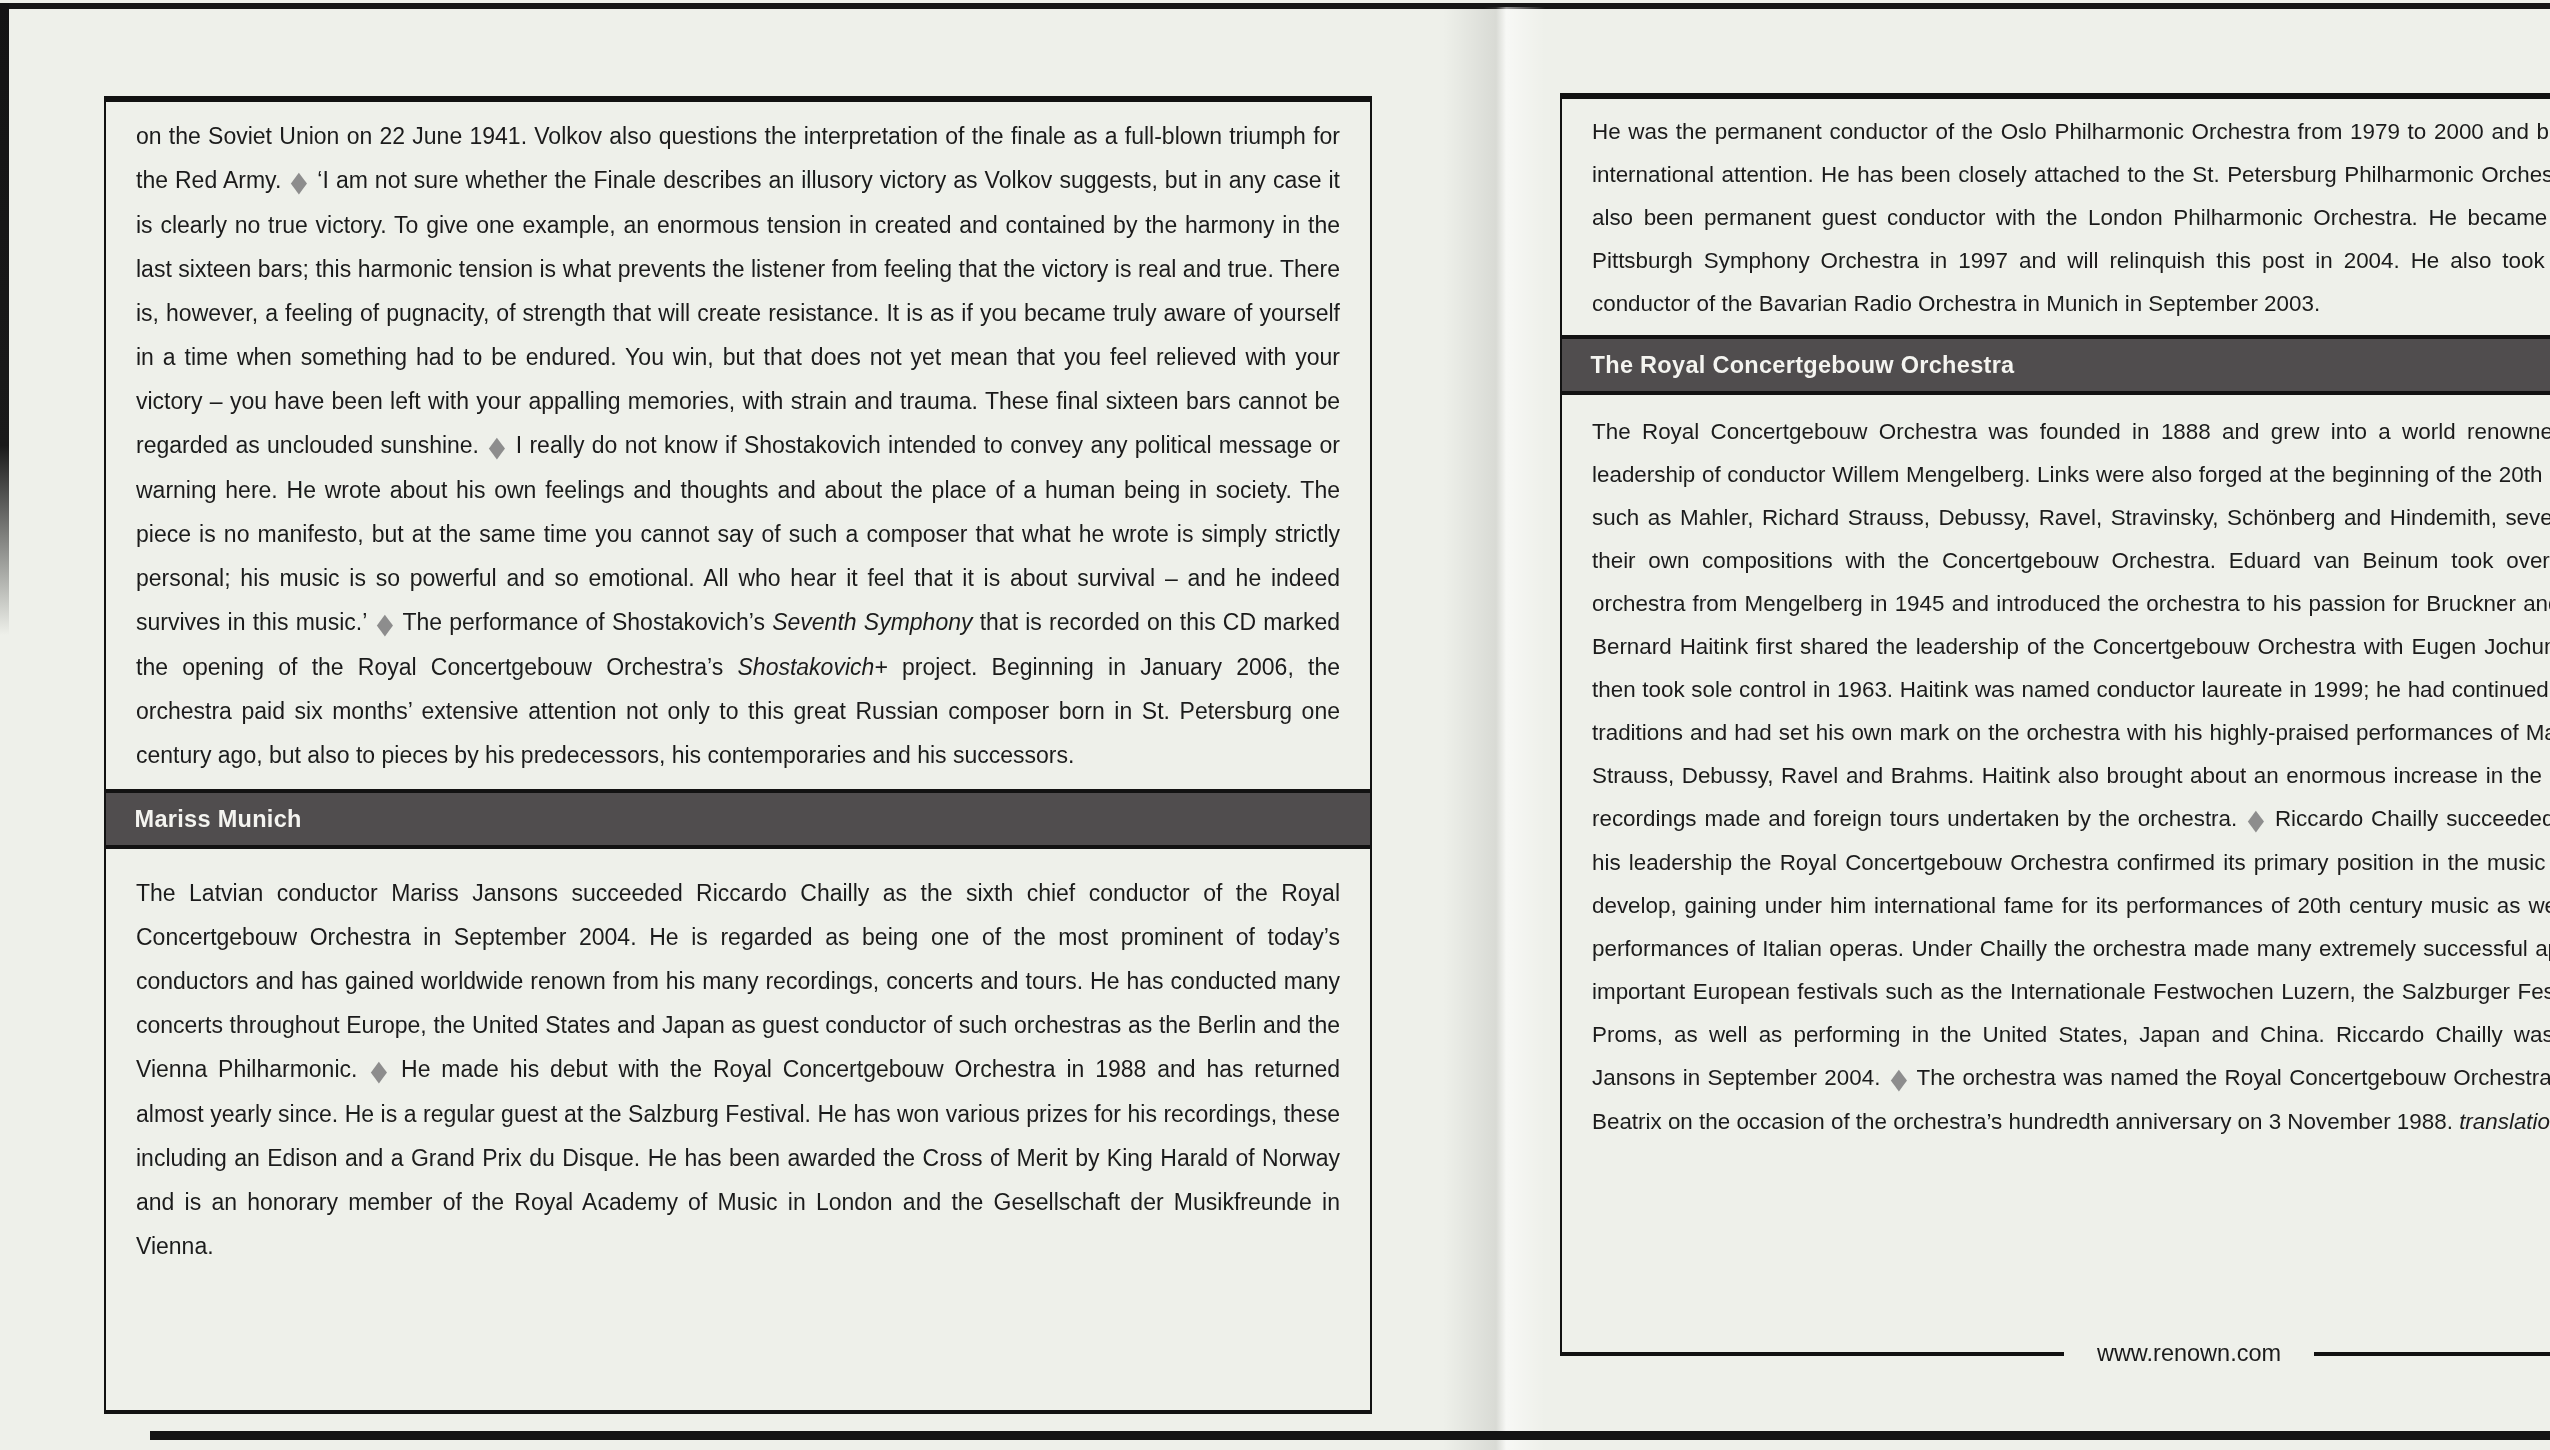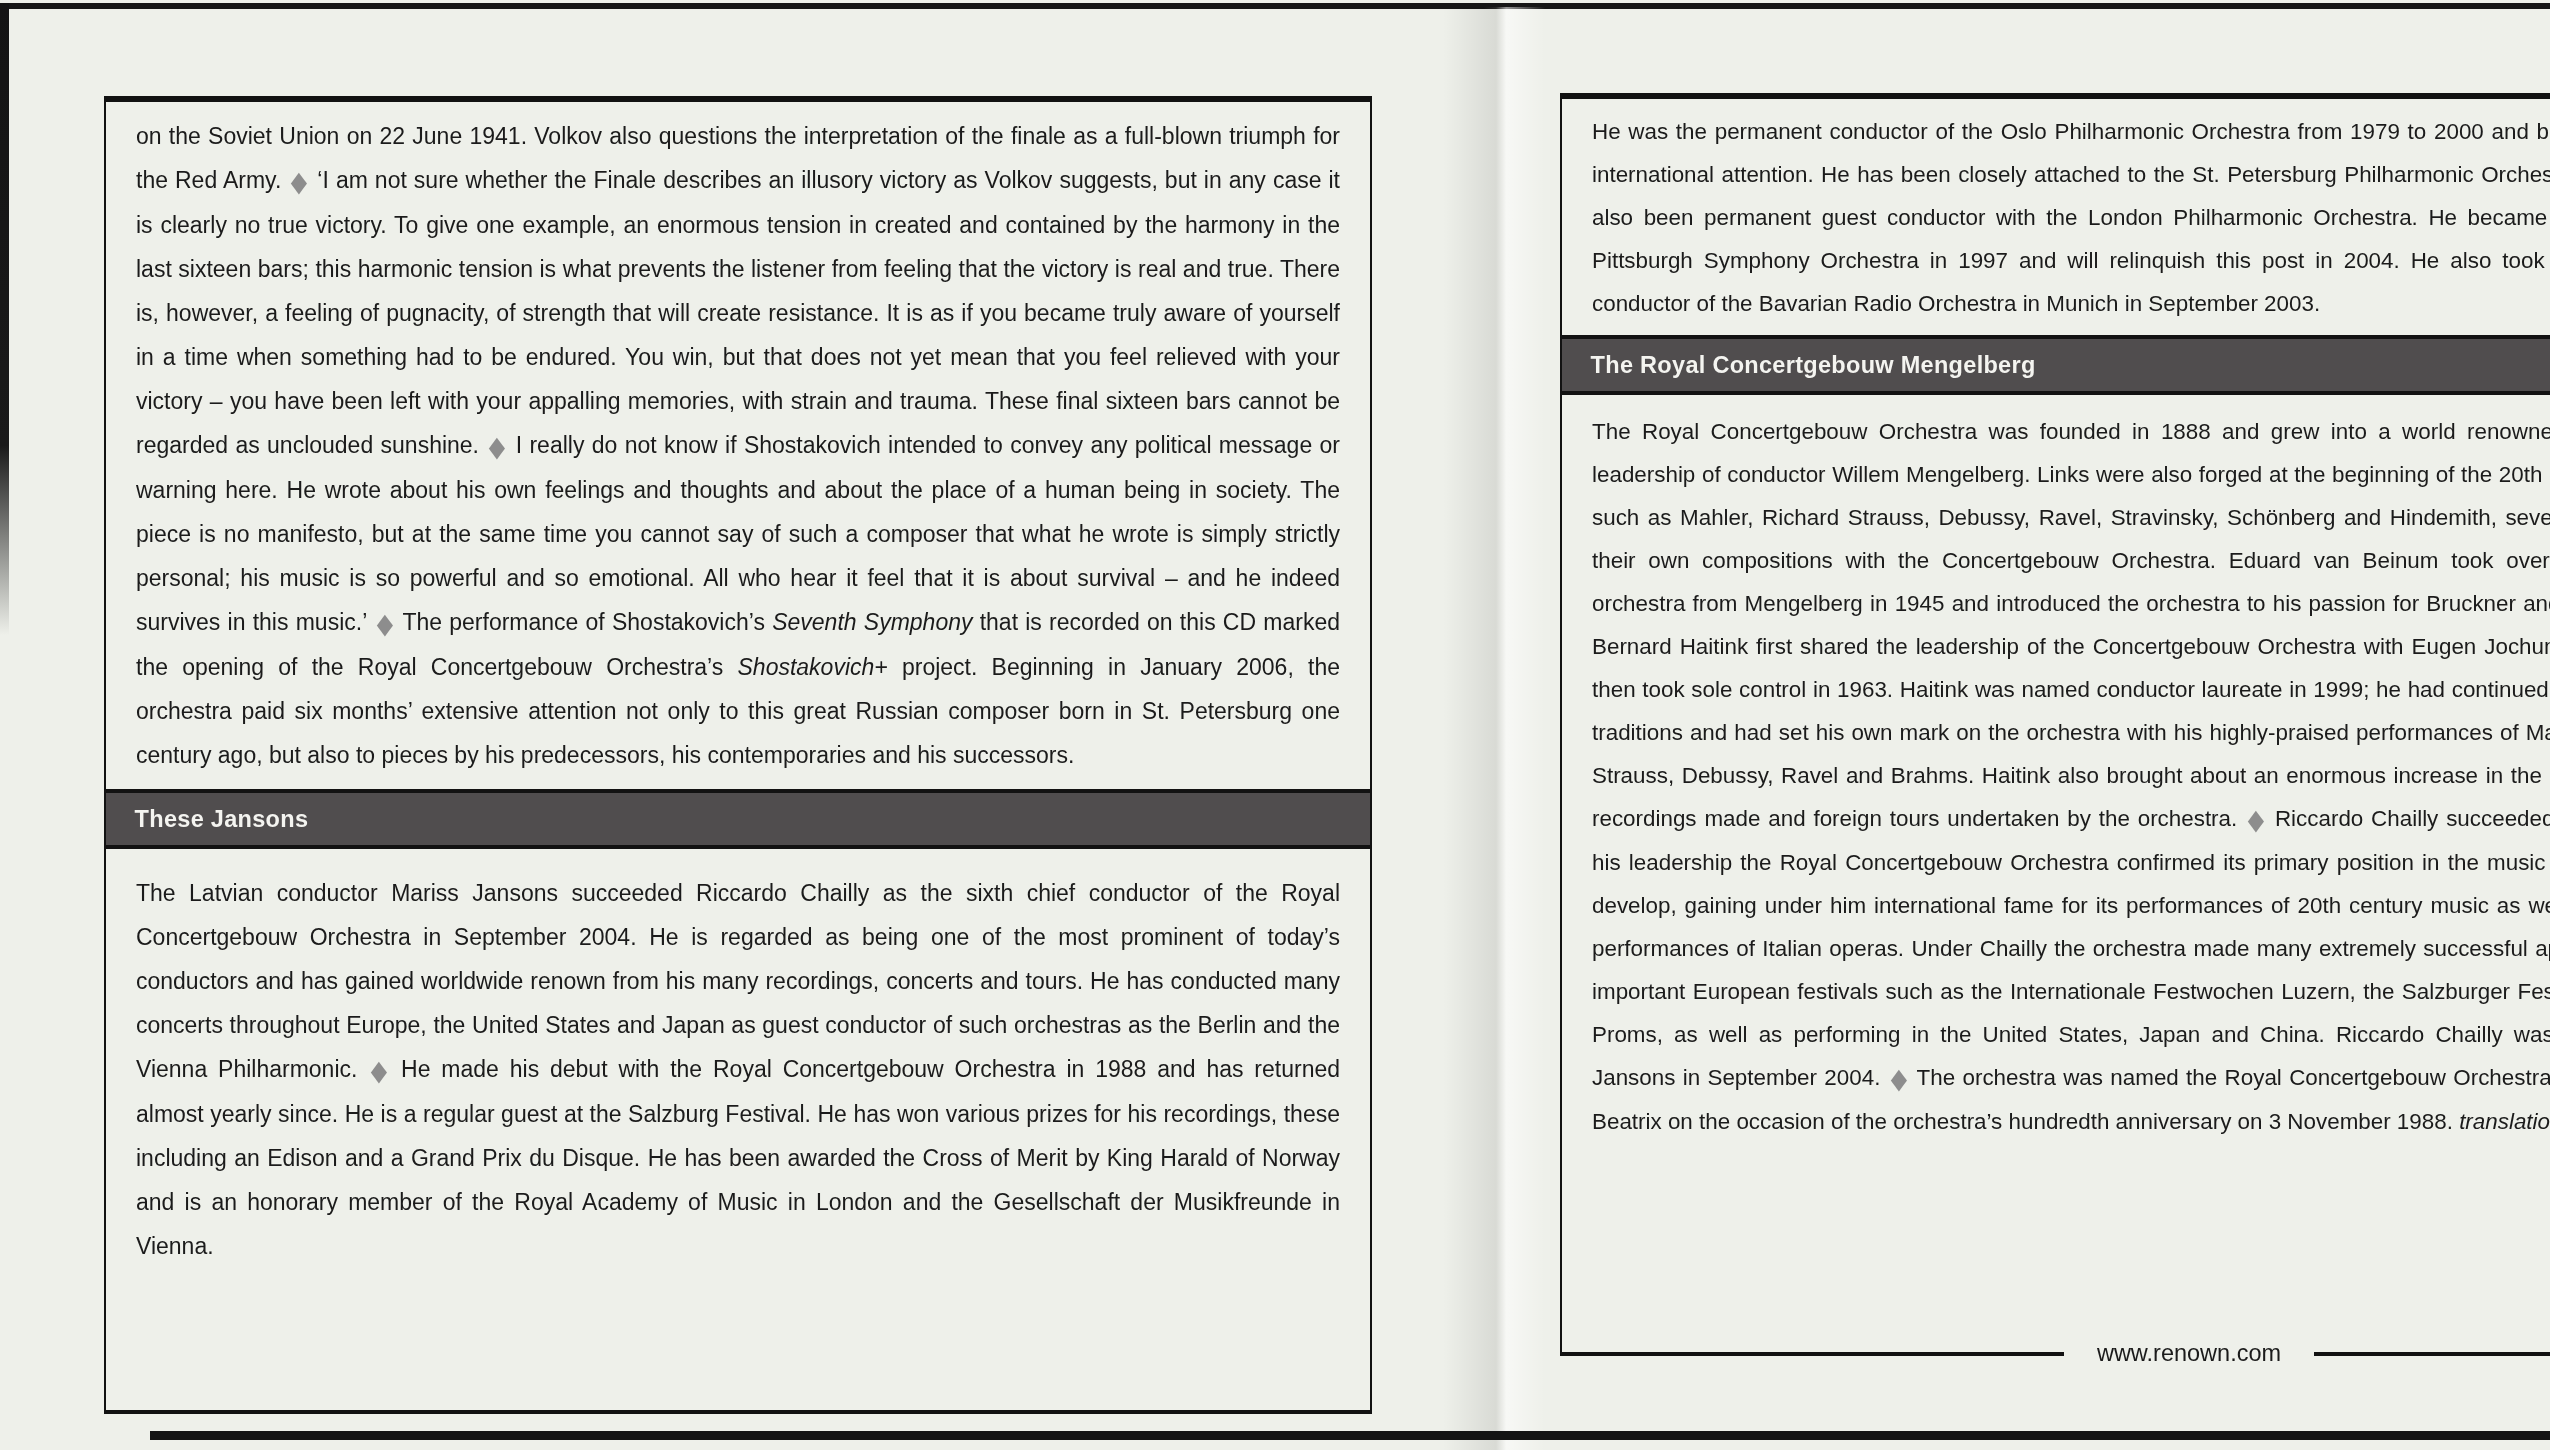--- a/index.html
+++ b/index.html
@@ -84,27 +84,27 @@
 
 <div class="scan-edge-top"></div>
 <div class="scan-edge-left"></div>
 
 <div class="gutter-shadow"></div>
 <div class="scan-edge-bottom"></div>
 
 <div class="page-box left">
   <p class="para first"><span class="run-normal">on the Soviet Union on 22 June 1941. Volkov also questions the interpretation of the finale as a full-blown triumph for the Red Army. </span><span class="run-diamond">◆</span><span class="run-normal"> ‘I am not sure whether the Finale describes an illusory victory as Volkov suggests, but in any case it is clearly no true victory. To give one example, an enormous tension in created and contained by the harmony in the last sixteen bars; this harmonic tension is what prevents the listener from feeling that the victory is real and true. There is, however, a feeling of pugnacity, of strength that will create resistance. It is as if you became truly aware of yourself in a time when something had to be endured. You win, but that does not yet mean that you feel relieved with your victory – you have been left with your appalling memories, with strain and trauma. These final sixteen bars cannot be regarded as unclouded sunshine. </span><span class="run-diamond">◆</span><span class="run-normal"> I really do not know if Shostakovich intended to convey any political message or warning here. He wrote about his own feelings and thoughts and about the place of a human being in society. The piece is no manifesto, but at the same time you cannot say of such a composer that what he wrote is simply strictly personal; his music is so powerful and so emotional. All who hear it feel that it is about survival – and he indeed survives in this music.’ </span><span class="run-diamond">◆</span><span class="run-normal"> The performance of Shostakovich’s </span><span class="run-italic">Seventh Symphony</span><span class="run-normal"> that is recorded on this CD marked the opening of the Royal Concertgebouw Orchestra’s </span><span class="run-italic">Shostakovich+</span><span class="run-normal"> project. Beginning in January 2006, the orchestra paid six months’ extensive attention not only to this great Russian composer born in St. Petersburg one century ago, but also to pieces by his predecessors, his contemporaries and his successors.</span></p>
   <div class="section-bar">
-    <span class="bar-label">These Jansons</span>
+    <span class="bar-label">Mariss Munich</span>
   </div>
   <p class="para second"><span class="run-normal">The Latvian conductor Mariss Jansons succeeded Riccardo Chailly as the sixth chief conductor of the Royal Concertgebouw Orchestra in September 2004. He is regarded as being one of the most prominent of today’s conductors and has gained worldwide renown from his many recordings, concerts and tours. He has conducted many concerts throughout Europe, the United States and Japan as guest conductor of such orchestras as the Berlin and the Vienna Philharmonic. </span><span class="run-diamond">◆</span><span class="run-normal"> He made his debut with the Royal Concertgebouw Orchestra in 1988 and has returned almost yearly since. He is a regular guest at the Salzburg Festival. He has won various prizes for his recordings, these including an Edison and a Grand Prix du Disque. He has been awarded the Cross of Merit by King Harald of Norway and is an honorary member of the Royal Academy of Music in London and the Gesellschaft der Musikfreunde in Vienna.</span></p>
 </div>
 
 <div class="page-box right">
   <p class="para first"><span class="run-normal">He was the permanent conductor of the Oslo Philharmonic Orchestra from 1979 to 2000 and brought that orchestra to international attention. He has been closely attached to the St. Petersburg Philharmonic Orchestra since 1973 and has also been permanent guest conductor with the London Philharmonic Orchestra. He became chief conductor of the Pittsburgh Symphony Orchestra in 1997 and will relinquish this post in 2004. He also took up a position as chief conductor of the Bavarian Radio Orchestra in Munich in September 2003.</span></p>
   <div class="section-bar">
-    <span class="bar-label">The Royal Concertgebouw Mengelberg</span>
+    <span class="bar-label">The Royal Concertgebouw Orchestra</span>
   </div>
   <p class="para second"><span class="run-normal">The Royal Concertgebouw Orchestra was founded in 1888 and grew into a world renowned ensemble under the leadership of conductor Willem Mengelberg. Links were also forged at the beginning of the 20th century with composers such as Mahler, Richard Strauss, Debussy, Ravel, Stravinsky, Schönberg and Hindemith, several of these conducting their own compositions with the Concertgebouw Orchestra. Eduard van Beinum took over the leadership of the orchestra from Mengelberg in 1945 and introduced the orchestra to his passion for Bruckner and the French repertoire. Bernard Haitink first shared the leadership of the Concertgebouw Orchestra with Eugen Jochum for several years and then took sole control in 1963. Haitink was named conductor laureate in 1999; he had continued the orchestra’s musical traditions and had set his own mark on the orchestra with his highly-praised performances of Mahler, Bruckner, Richard Strauss, Debussy, Ravel and Brahms. Haitink also brought about an enormous increase in the number of gramophone recordings made and foreign tours undertaken by the orchestra. </span><span class="run-diamond">◆</span><span class="run-normal"> Riccardo Chailly succeeded Haitink in 1988; under his leadership the Royal Concertgebouw Orchestra confirmed its primary position in the music world and continued to develop, gaining under him international fame for its performances of 20th century music as well as giving memorable performances of Italian operas. Under Chailly the orchestra made many extremely successful appearances at the most important European festivals such as the Internationale Festwochen Luzern, the Salzburger Festspiele and the London Proms, as well as performing in the United States, Japan and China. Riccardo Chailly was succeeded by Mariss Jansons in September 2004. </span><span class="run-diamond">◆</span><span class="run-normal"> The orchestra was named the Royal Concertgebouw Orchestra by Her Majesty Queen Beatrix on the occasion of the orchestra’s hundredth anniversary on 3 November 1988. </span><span class="run-italic">translations</span></p>
 </div>
 
 <div class="footer-url">www.renown.com</div>
 
 
 </body></html>

